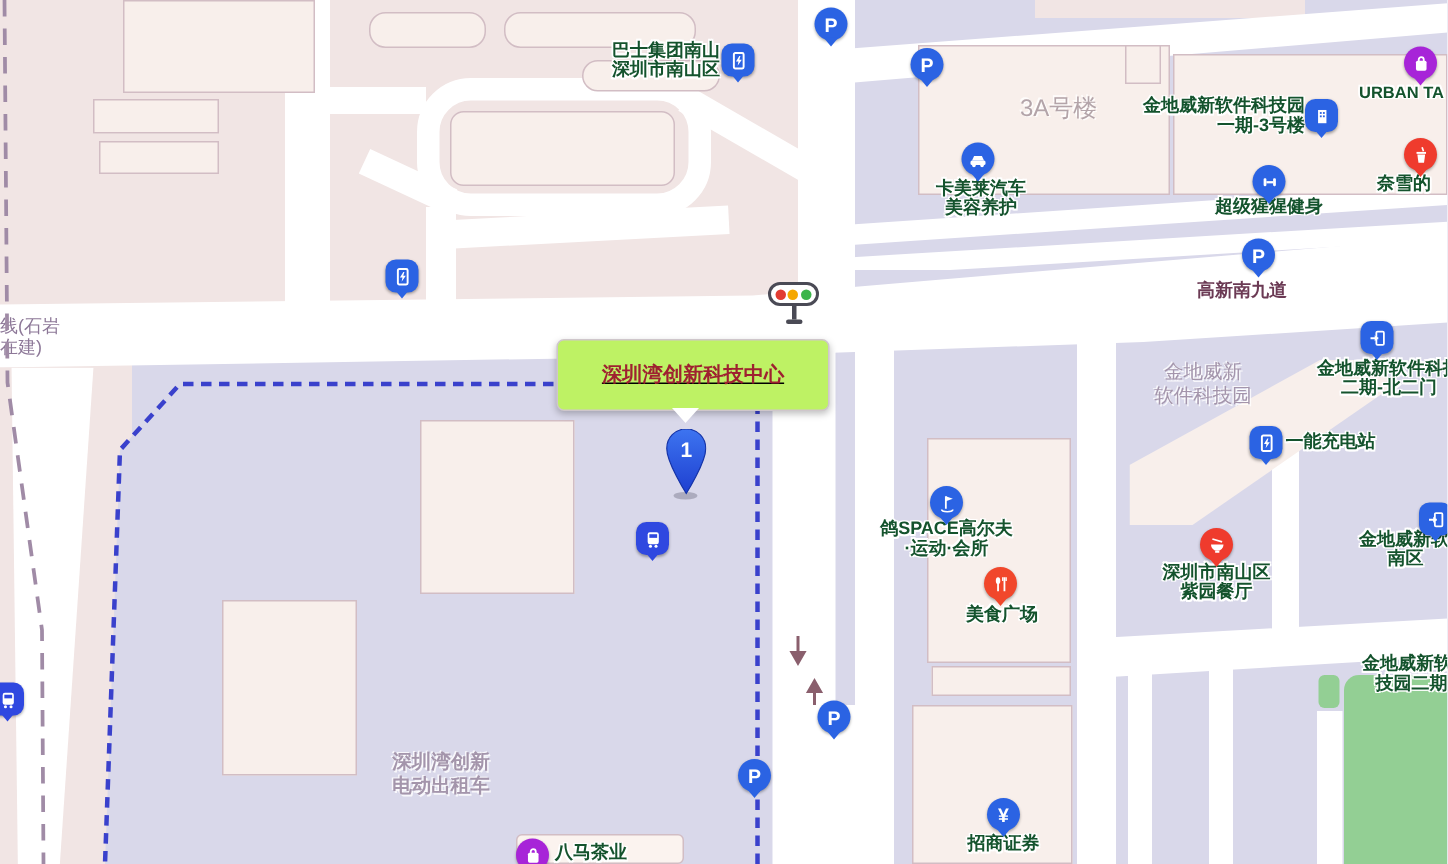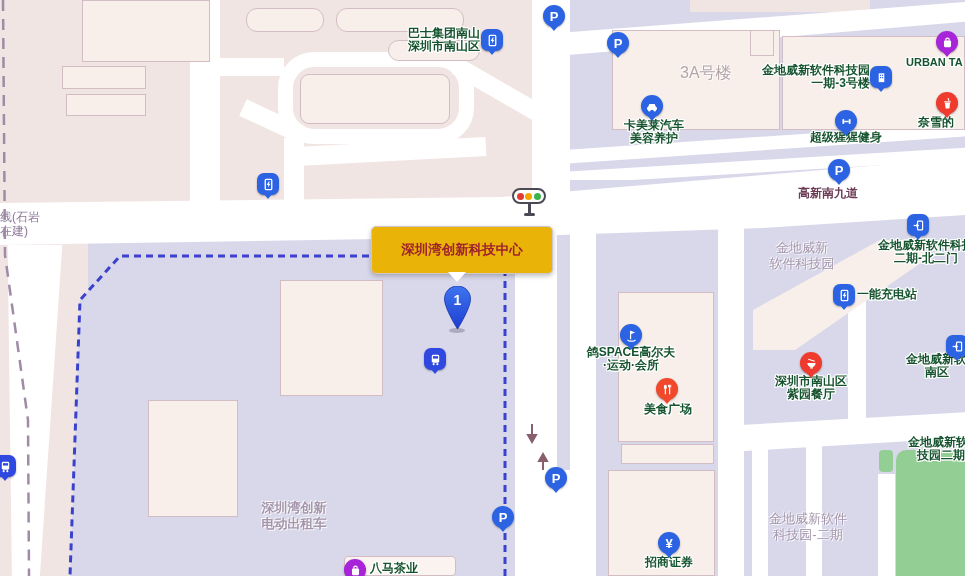--- a/index.html
+++ b/index.html
@@ -20,22 +20,22 @@
     display:flex;align-items:center;justify-content:center;box-shadow:0 1px 2px rgba(0,0,0,.35);z-index:30;}
   .pin::after{content:"";position:absolute;top:20px;left:50%;transform:translateX(-50%);
     border:5px solid transparent;border-top:6px solid var(--c,#2b63e3);}
   .pinsq{border-radius:7px;}
   .pin .glyph{color:#fff;font-size:13px;font-weight:bold;line-height:1;}
   .tl{position:absolute;z-index:30;}
   .tl .box{width:34px;height:16px;background:#fff;border:2px solid #4a4a55;border-radius:8px;display:flex;align-items:center;justify-content:space-around;padding:0 2px;box-sizing:border-box;}
   .tl .dot{width:7px;height:7px;border-radius:50%;}
   .tl .stem{width:3px;height:9px;background:#4a4a55;margin:0 auto;}
   .tl .base{width:11px;height:3px;background:#4a4a55;margin:0 auto;border-radius:2px;}
-  .callout{position:absolute;left:371px;top:226px;width:180px;height:46px;background:#eab308;border:1px solid #cfc6cb;
-    border-radius:5px;box-shadow:0 2px 5px rgba(0,0,0,.25);z-index:40;display:flex;align-items:center;justify-content:center;}
+  .callout{position:absolute;left:371px;top:226px;width:180px;height:46px;background:#bef264;border:1px solid #cfc6cb;
+    border-radius:5px;box-shadow:0 2px 5px rgba(0,0,0,.25);z-index:40;display:flex;align-items:center;justify-content:center;text-decoration:underline;}
   .callout .tip{position:absolute;left:76px;top:45px;border:9px solid transparent;border-top:10px solid #fff;}
   .callout .title{font-size:13.5px;font-weight:bold;color:#9e2130;white-space:nowrap;}
 </style>
 </head>
 <body>
 
 <div id="map">
 
   <div class="pinkblock" style="left:0;top:0;width:532px;height:205px;"></div>
   <div class="pinkblock" style="left:0;top:203px;width:88px;height:373px;"></div>
@@ -113,24 +113,20 @@
   </svg>
 
   <div class="alabel" style="left:0;top:210px;color:#8d7898;font-size:12px;">
     <div>线(石岩</div>
       <div>在建)</div>
   </div>
   <div class="alabel" style="left:680px;top:63px;font-size:16px;color:#b3a4a9;">3A号楼</div>
   <div class="alabel center" style="left:752px;top:240px;width:100px;">
     <div>金地威新</div>
       <div>软件科技园</div>
-  </div>
-  <div class="alabel center" style="left:748px;top:511px;width:120px;">
-    <div>金地威新软件</div>
-      <div>科技园-二期</div>
   </div>
   <div class="alabel center" style="left:244px;top:500px;width:100px;font-weight:bold;">
     <div>深圳湾创新</div>
       <div>电动出租车</div>
   </div>
   <div class="plabel" style="left:798px;top:187px;color:#6b3a54;">高新南九道</div>
 
   <div class="plabel rt" style="left:368px;top:27px;width:112px;">
     <div>巴士集团南山</div>
       <div>深圳市南山区</div>

